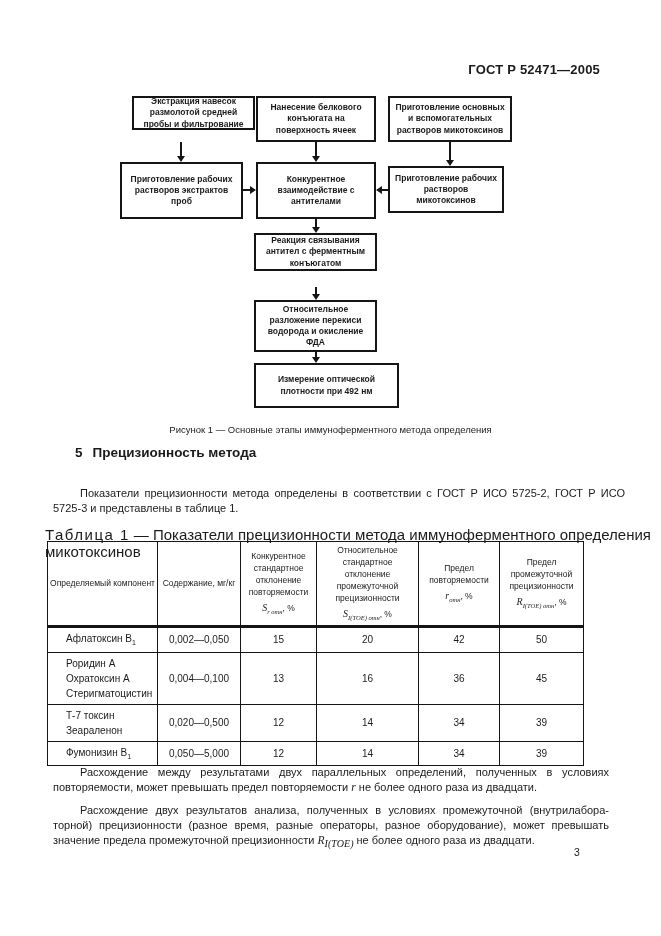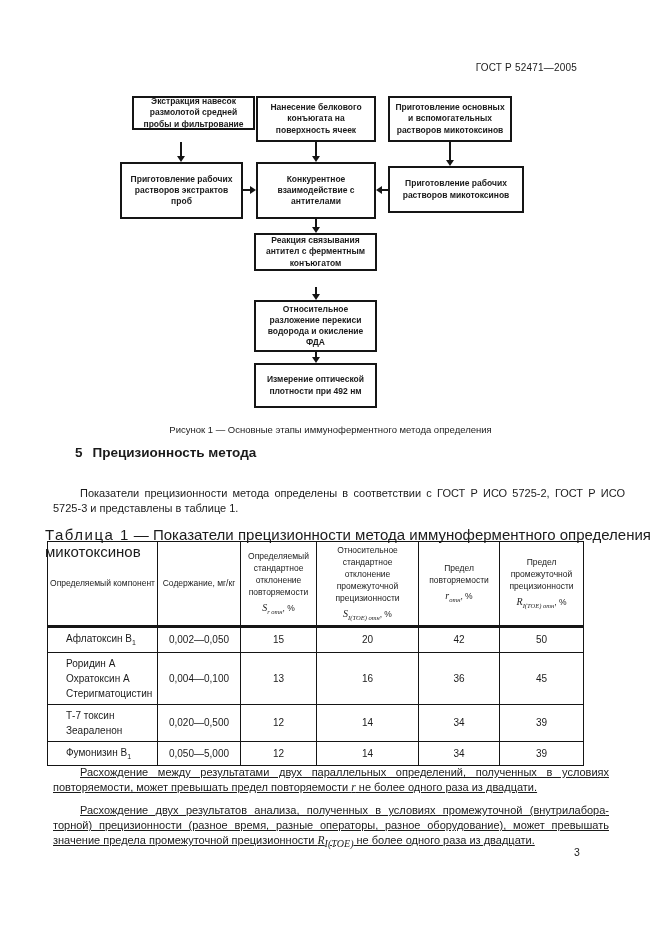--- a/index.html
+++ b/index.html
@@ -9,23 +9,23 @@
     height: 936px;
     background: #ffffff;
     font-family: "Liberation Sans", sans-serif;
     color: #1b1b1b;
     overflow: hidden;
   }
   
   .doc-header {
     position: absolute;
     top: 62px;
-    right: 84px;
-    font-size: 10px;
-    font-weight: normal;
+    right: 61px;
+    font-size: 13px;
+    font-weight: bold;
     letter-spacing: 0.2px;
   }
   
   .fc-box {
     position: absolute;
     border: 2px solid #151515;
     box-sizing: border-box;
     display: flex;
     align-items: center;
     justify-content: center;
@@ -98,45 +98,45 @@
     font-size: 10px; text-align: left; padding: 3px 4px 3px 18px;
     vertical-align: middle; line-height: 1.5;
   }
   td.comp-cell sub { font-size: 7px; }
   td.val-cell { font-size: 10px; text-align: center; vertical-align: middle; }
   table.precision tbody tr:nth-child(1) { height: 20px; }
   table.precision tbody tr:nth-child(2) { height: 48px; }
   table.precision tbody tr:nth-child(3) { height: 35px; }
   table.precision tbody tr:nth-child(4) { height: 22px; }
   
-  .closing { position: absolute; top: 757px; left: 45px; width: 572px; text-decoration: underline; }
+  .closing { position: absolute; top: 757px; left: 45px; width: 572px; }
   .var {
     font-family: "Liberation Serif", serif; font-style: italic; font-size: 11.5px;
   }
   sub.var-sub {
     font-family: "Liberation Serif", serif; font-style: italic; font-size: 10px;
   }
   .page-number { position: absolute; top: 846px; left: 574px; font-size: 10.5px; }
 </style>
 </head>
 <body>
 
 <div class="page">
 
   <div class="doc-header">ГОСТ Р 52471—2005</div>
 
   <div class="fc-box" style="left:132px;top:96px;width:123px;height:34px">Экстракция навесок размолотой средней пробы и фильтрование</div>
   <div class="fc-box" style="left:256px;top:96px;width:120px;height:46px">Нанесение белкового конъюгата на поверхность ячеек</div>
   <div class="fc-box" style="left:388px;top:96px;width:124px;height:46px">Приготовление основных и вспомогательных растворов микотоксинов</div>
   <div class="fc-box" style="left:120px;top:162px;width:123px;height:57px">Приготовление рабочих растворов экстрактов проб</div>
   <div class="fc-box" style="left:256px;top:162px;width:120px;height:57px">Конкурентное взаимодействие с антителами</div>
-  <div class="fc-box" style="left:388px;top:166px;width:136px;height:47px">Приготовление рабочих растворов микотоксинов</div>
+  <div class="fc-box" style="left:388px;top:166px;width:116px;height:47px">Приготовление рабочих растворов микотоксинов</div>
   <div class="fc-box" style="left:254px;top:233px;width:123px;height:38px">Реакция связывания антител с ферментным конъюгатом</div>
   <div class="fc-box" style="left:254px;top:300px;width:123px;height:52px">Относительное разложение перекиси водорода и окисление ФДА</div>
-  <div class="fc-box" style="left:254px;top:363px;width:123px;height:45px">Измерение оптической плотности при 492 нм</div>
+  <div class="fc-box" style="left:254px;top:363px;width:145px;height:45px">Измерение оптической плотности при 492 нм</div>
 
   <div class="arrow-v" style="left:180px;top:142px;height:14px"></div>
   <div class="arrow-v" style="left:315px;top:142px;height:14px"></div>
   <div class="arrow-v" style="left:449px;top:142px;height:18px"></div>
   <div class="arrow-h to-right" style="left:243px;top:189px;width:7px"></div>
   <div class="arrow-h to-left" style="left:382px;top:189px;width:6px"></div>
   <div class="arrow-v" style="left:315px;top:219px;height:8px"></div>
   <div class="arrow-v" style="left:315px;top:287px;height:7px"></div>
   <div class="arrow-v" style="left:315px;top:352px;height:5px"></div>
 
@@ -163,21 +163,21 @@
     </colgroup>
     <thead>
       <tr>
         <th>
           <span>Определяемый компонент</span>
         </th>
         <th>
           <span>Содержание, мг/кг</span>
         </th>
         <th>
-          <span>Определяемый стандартное отклонение повторяемости</span>
+          <span>Конкурентное стандартное отклонение повторяемости</span>
           <span class="formula"><i class="fvar">S</i><sub>r отн</sub><span>, %</span></span>
         </th>
         <th>
           <span>Относительное стандартное отклонение промежуточной прецизионности</span>
           <span class="formula"><i class="fvar">S</i><sub>I(ТОЕ) отн</sub><span>, %</span></span>
         </th>
         <th>
           <span>Предел повторяемости</span>
           <span class="formula"><i class="fvar">r</i><sub>отн</sub><span>, %</span></span>
         </th>

